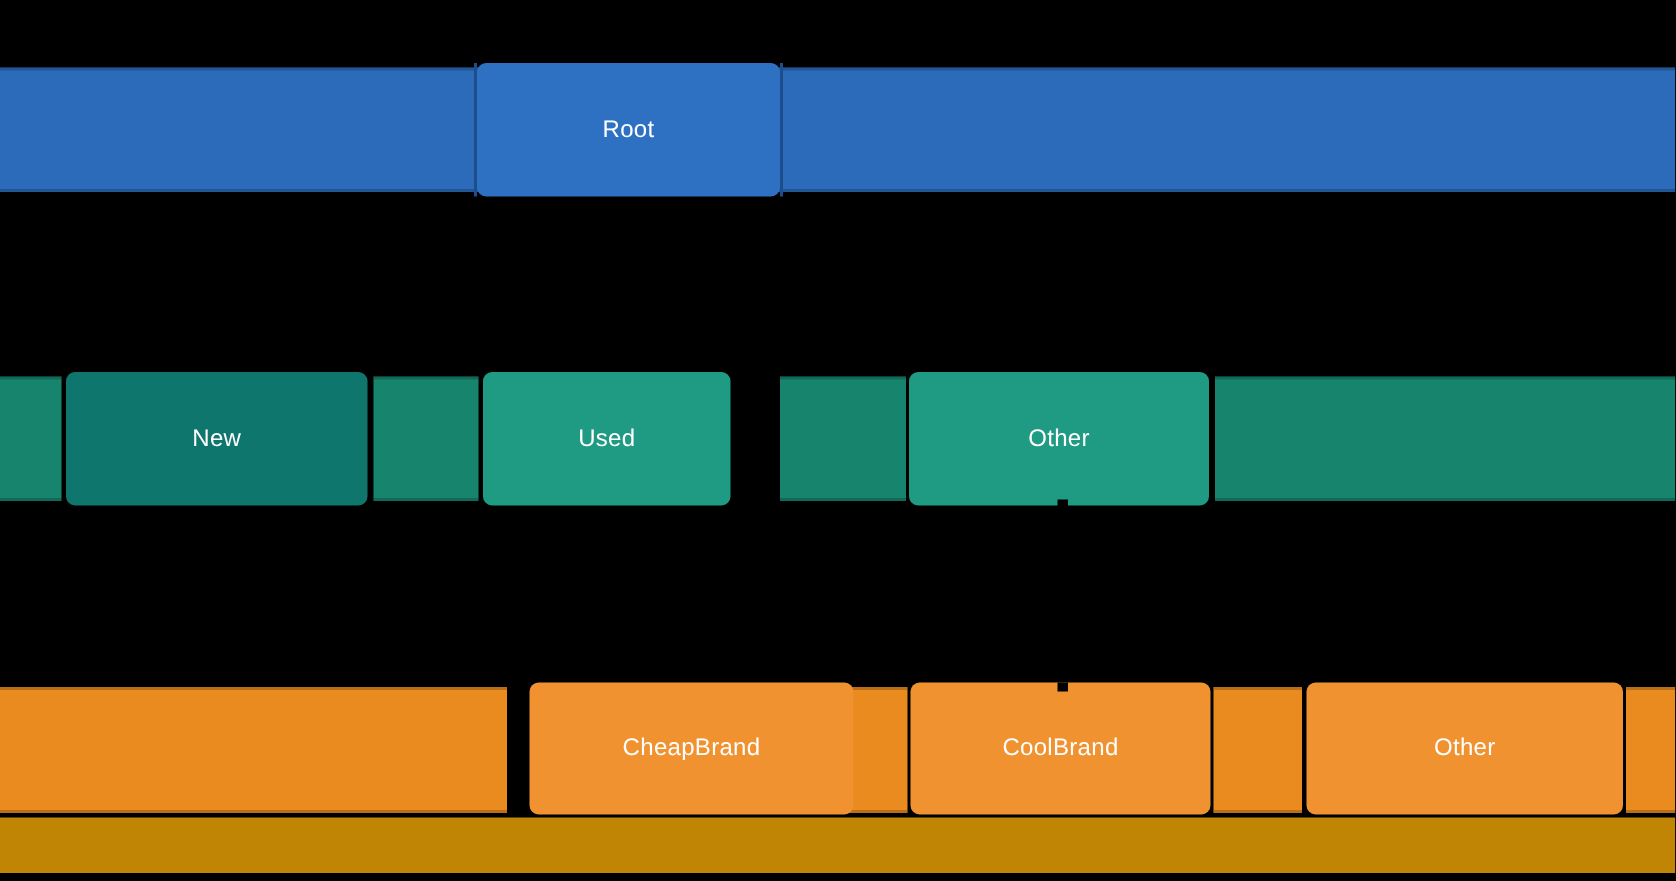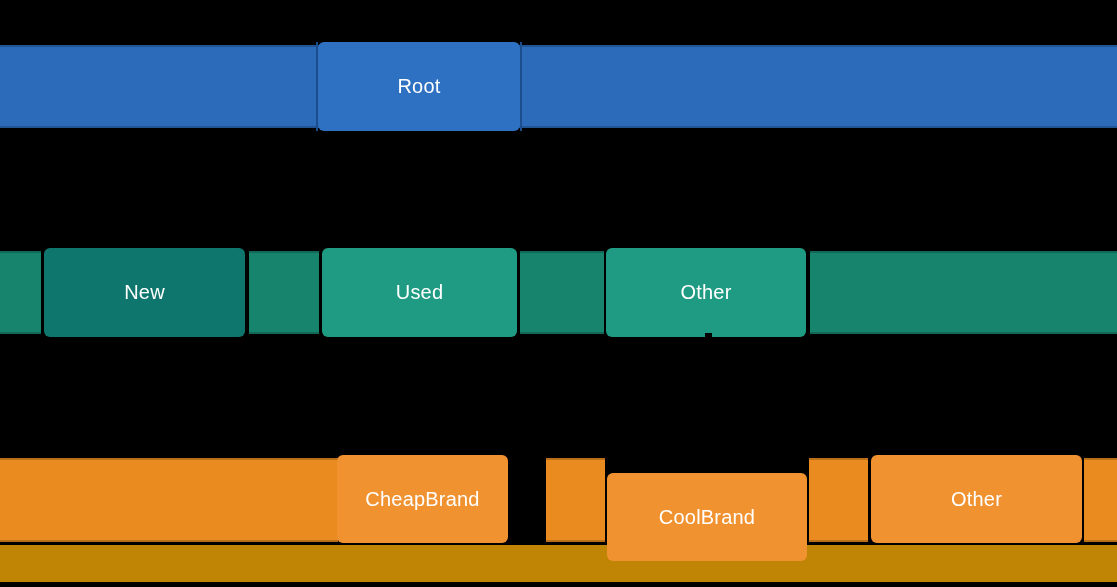--- a/index.html
+++ b/index.html
@@ -28,21 +28,21 @@
   .node {
     position: absolute;
     z-index: 3;
     border-radius: 6px;
     display: flex;
     align-items: center;
     justify-content: center;
   }
   .node span {
     color: #ffffff;
-    font-size: 20px;
+    font-size: 16px;
     font-weight: 400;
     letter-spacing: 0.2px;
     white-space: nowrap;
   }
   .notch {
     position: absolute;
     z-index: 5;
     background: #000000;
   }
 </style>
@@ -56,34 +56,34 @@
     <div class="node" style="left: 318px; top: 42px; width: 202px; height: 89px; background: rgb(46, 113, 194);">
       <span>Root</span>
     </div>
     <div class="band" style="left: 0px; top: 251px; width: 41px; height: 83px; background: rgb(23, 132, 109);"></div>
     <div class="band" style="left: 249px; top: 251px; width: 70px; height: 83px; background: rgb(23, 132, 109);"></div>
     <div class="band" style="left: 520px; top: 251px; width: 84px; height: 83px; background: rgb(23, 132, 109);"></div>
     <div class="band" style="left: 810px; top: 251px; width: 307px; height: 83px; background: rgb(23, 132, 109);"></div>
     <div class="node" style="left: 44px; top: 248px; width: 201px; height: 89px; background: #0f766e;">
       <span>New</span>
     </div>
-    <div class="node" style="left: 322px; top: 248px; width: 195px; height: 89px; background: rgb(31, 155, 131);">
+    <div class="node" style="left: 322px; top: 248px; width: 165px; height: 89px; background: rgb(31, 155, 131);">
       <span>Used</span>
     </div>
     <div class="node" style="left: 606px; top: 248px; width: 200px; height: 89px; background: rgb(31, 155, 131);">
       <span>Other</span>
     </div>
     <div class="band" style="left: 0px; top: 458px; width: 338px; height: 84px; background: rgb(233, 139, 30);"></div>
     <div class="band" style="left: 546px; top: 458px; width: 59px; height: 84px; background: rgb(233, 139, 30);"></div>
     <div class="band" style="left: 809px; top: 458px; width: 59px; height: 84px; background: rgb(233, 139, 30);"></div>
     <div class="band" style="left: 1084px; top: 458px; width: 33px; height: 84px; background: rgb(233, 139, 30);"></div>
-    <div class="node" style="left: 337px; top: 455px; width: 171px; height: 88px; background: rgb(240, 146, 48);">
+    <div class="node" style="left: 353px; top: 455px; width: 216px; height: 88px; background: rgb(240, 146, 48);">
       <span>CheapBrand</span>
     </div>
-    <div class="node" style="left: 607px; top: 473px; width: 200px; height: 88px; background: rgb(240, 146, 48);">
+    <div class="node" style="left: 607px; top: 455px; width: 200px; height: 88px; background: rgb(240, 146, 48);">
       <span>CoolBrand</span>
     </div>
     <div class="node" style="left: 871px; top: 455px; width: 211px; height: 88px; background: rgb(240, 146, 48);">
       <span>Other</span>
     </div>
     <div class="band no-edge" style="left: 0px; top: 545px; width: 1117px; height: 37px; background: rgb(192, 133, 4);"></div>
     <div class="notch" style="left: 705px; top: 333px; width: 7px; height: 5px;"></div>
     <div class="notch" style="left: 705px; top: 455px; width: 7px; height: 6px;"></div>
   </div>
 

